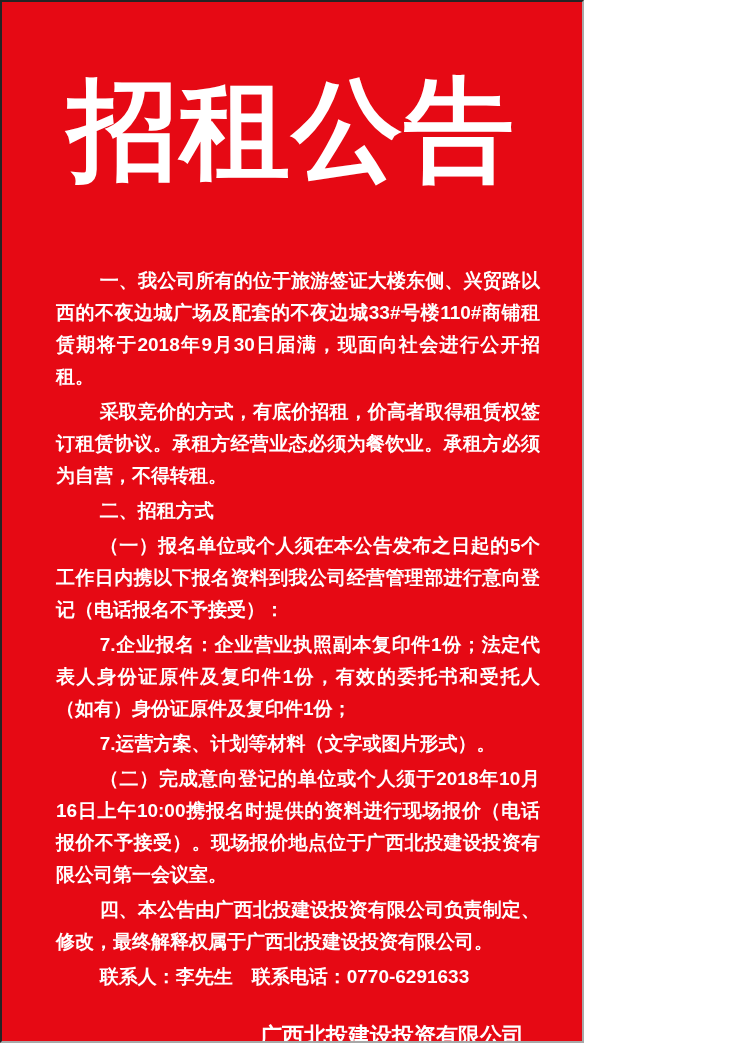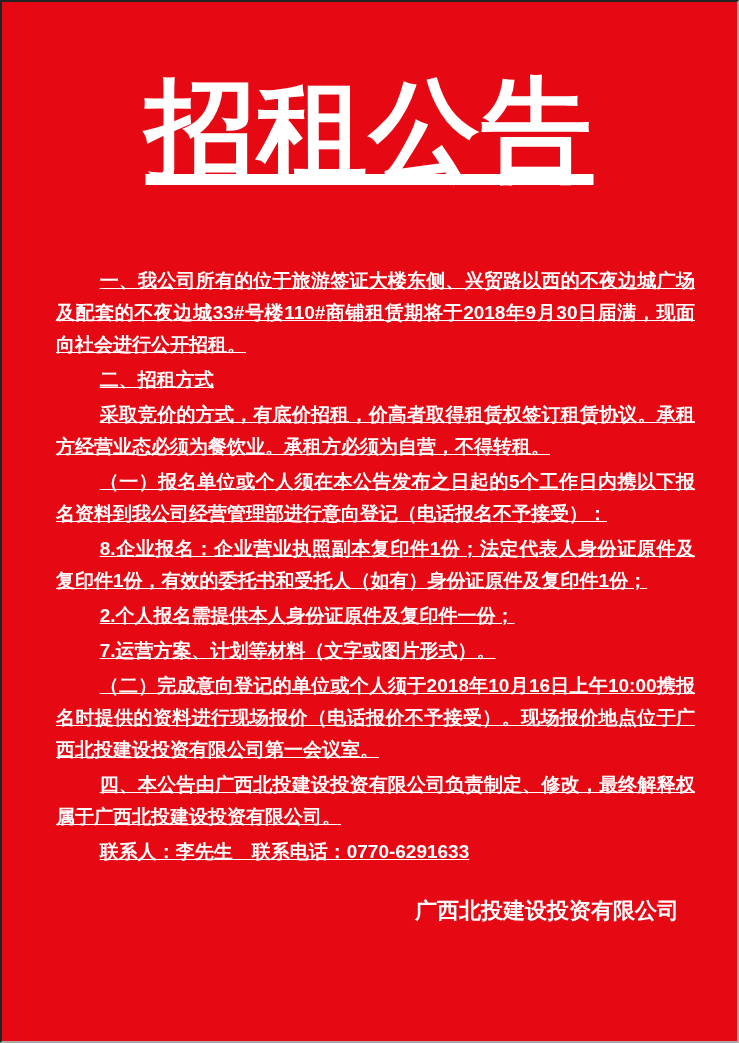--- a/index.html
+++ b/index.html
@@ -2,31 +2,30 @@
 <html><head>
 <meta charset="utf-8">
 <style>
   html, body {
     margin: 0;
     padding: 0;
     background: #ffffff;
   }
   .page {
     position: relative;
-    width: 739px;
+    width: 584px;
     height: 1043px;
     box-sizing: border-box;
     background: #e60914;
     border-style: solid;
     border-width: 2px;
     border-color: #242424 #a8a8a8 #a8a8a8 #242424;
     overflow: hidden;
     font-family: "Liberation Sans", "DejaVu Sans", sans-serif;
     color: #ffffff;
-    text-decoration: underline;
   }
   .poster-title {
     margin-top: 72px;
     text-align: center;
     font-family: "Liberation Serif", "DejaVu Serif", serif;
     font-weight: bold;
     font-size: 110px;
     line-height: 115px;
     letter-spacing: 2px;
     color: #ffffff;
@@ -59,25 +58,24 @@
 </style>
 </head>
 <body>
 
 <div class="page" style="background: rgb(230, 9, 20); color: rgb(255, 255, 255);">
 
   <div class="poster-title">招租公告</div>
 
   <div class="body-text">
     <p>一、我公司所有的位于旅游签证大楼东侧、兴贸路以西的不夜边城广场及配套的不夜边城33#号楼110#商铺租赁期将于2018年9月30日届满，现面向社会进行公开招租。</p>
+    <p>采取竞价的方式，有底价招租，价高者取得租赁权签订租赁协议。承租方经营业态必须为餐饮业。承租方必须为自营，不得转租。</p>
     <p>二、招租方式</p>
-    <p>采取竞价的方式，有底价招租，价高者取得租赁权签订租赁协议。承租方经营业态必须为餐饮业。承租方必须为自营，不得转租。</p>
     <p>（一）报名单位或个人须在本公告发布之日起的5个工作日内携以下报名资料到我公司经营管理部进行意向登记（电话报名不予接受）：</p>
-    <p>8.企业报名：企业营业执照副本复印件1份；法定代表人身份证原件及复印件1份，有效的委托书和受托人（如有）身份证原件及复印件1份；</p>
-    <p>2.个人报名需提供本人身份证原件及复印件一份；</p>
+    <p>7.企业报名：企业营业执照副本复印件1份；法定代表人身份证原件及复印件1份，有效的委托书和受托人（如有）身份证原件及复印件1份；</p>
     <p>7.运营方案、计划等材料（文字或图片形式）。</p>
     <p>（二）完成意向登记的单位或个人须于2018年10月16日上午10:00携报名时提供的资料进行现场报价（电话报价不予接受）。现场报价地点位于广西北投建设投资有限公司第一会议室。</p>
     <p>四、本公告由广西北投建设投资有限公司负责制定、修改，最终解释权属于广西北投建设投资有限公司。</p>
     <p>联系人：李先生　联系电话：0770-6291633</p>
   </div>
 
   <div class="signature">
     <div class="sig-inner">
       <div>广西北投建设投资有限公司</div>
       

